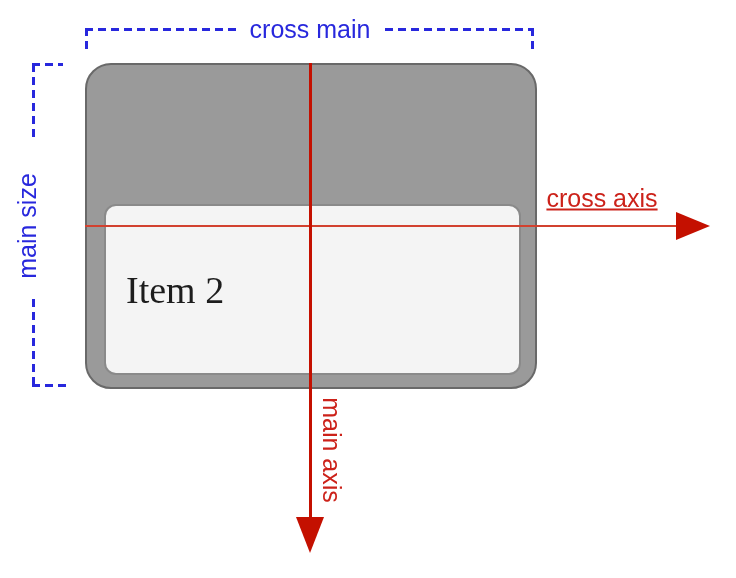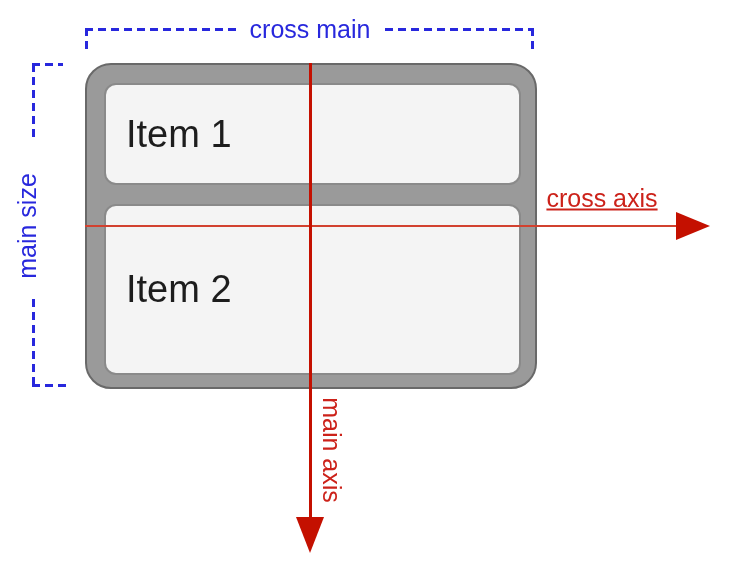--- a/index.html
+++ b/index.html
@@ -36,21 +36,21 @@
     box-sizing:border-box;
     background:var(--item-fill);
     border:2px solid var(--item-border);
     border-radius:12px;
     display:flex;align-items:center;
     padding-left:20px;
     font-size:38px;color:var(--item-text);
     letter-spacing:0px;
   }
   .flex-item.item-1{top:18px;height:102px;}
-  .flex-item.item-2{top:139px;height:171px;}
+  .flex-item.item-2{top:139px;height:171px;font-family:Liberation Serif, serif;}
   
   .axis-line{position:absolute;background:var(--red-line);}
   .v-line{left:309px;top:63px;width:3px;height:454px;}
   .h-line{left:85px;top:225px;width:591px;height:2px;background:var(--red-line-soft);}
   .arrow-right{
     position:absolute;left:676px;top:212px;width:0;height:0;
     border-top:14px solid transparent;border-bottom:14px solid transparent;
     border-left:34px solid var(--red-line);
   }
   .arrow-down{
@@ -79,23 +79,20 @@
   .main-size-label{left:27px;top:226px;transform:translate(-50%,-50%) rotate(-90deg);}
   .cross-axis-label{left:602px;top:198px;transform:translate(-50%,-50%);text-decoration:underline;}
   .main-axis-label{left:331px;top:450px;transform:translate(-50%,-50%) rotate(90deg);}
 </style>
 </head>
 <body>
 
 <div class="stage">
 
   <div class="flex-container">
-    <div class="flex-item item-1">
-      <span>Item 1</span>
-    </div>
     <div class="flex-item item-2">
       <span>Item 2</span>
     </div>
   </div>
 
   <div class="axis-line h-line"></div>
   <div class="arrow-right"></div>
   <div class="axis-line v-line"></div>
   <div class="arrow-down"></div>
 

